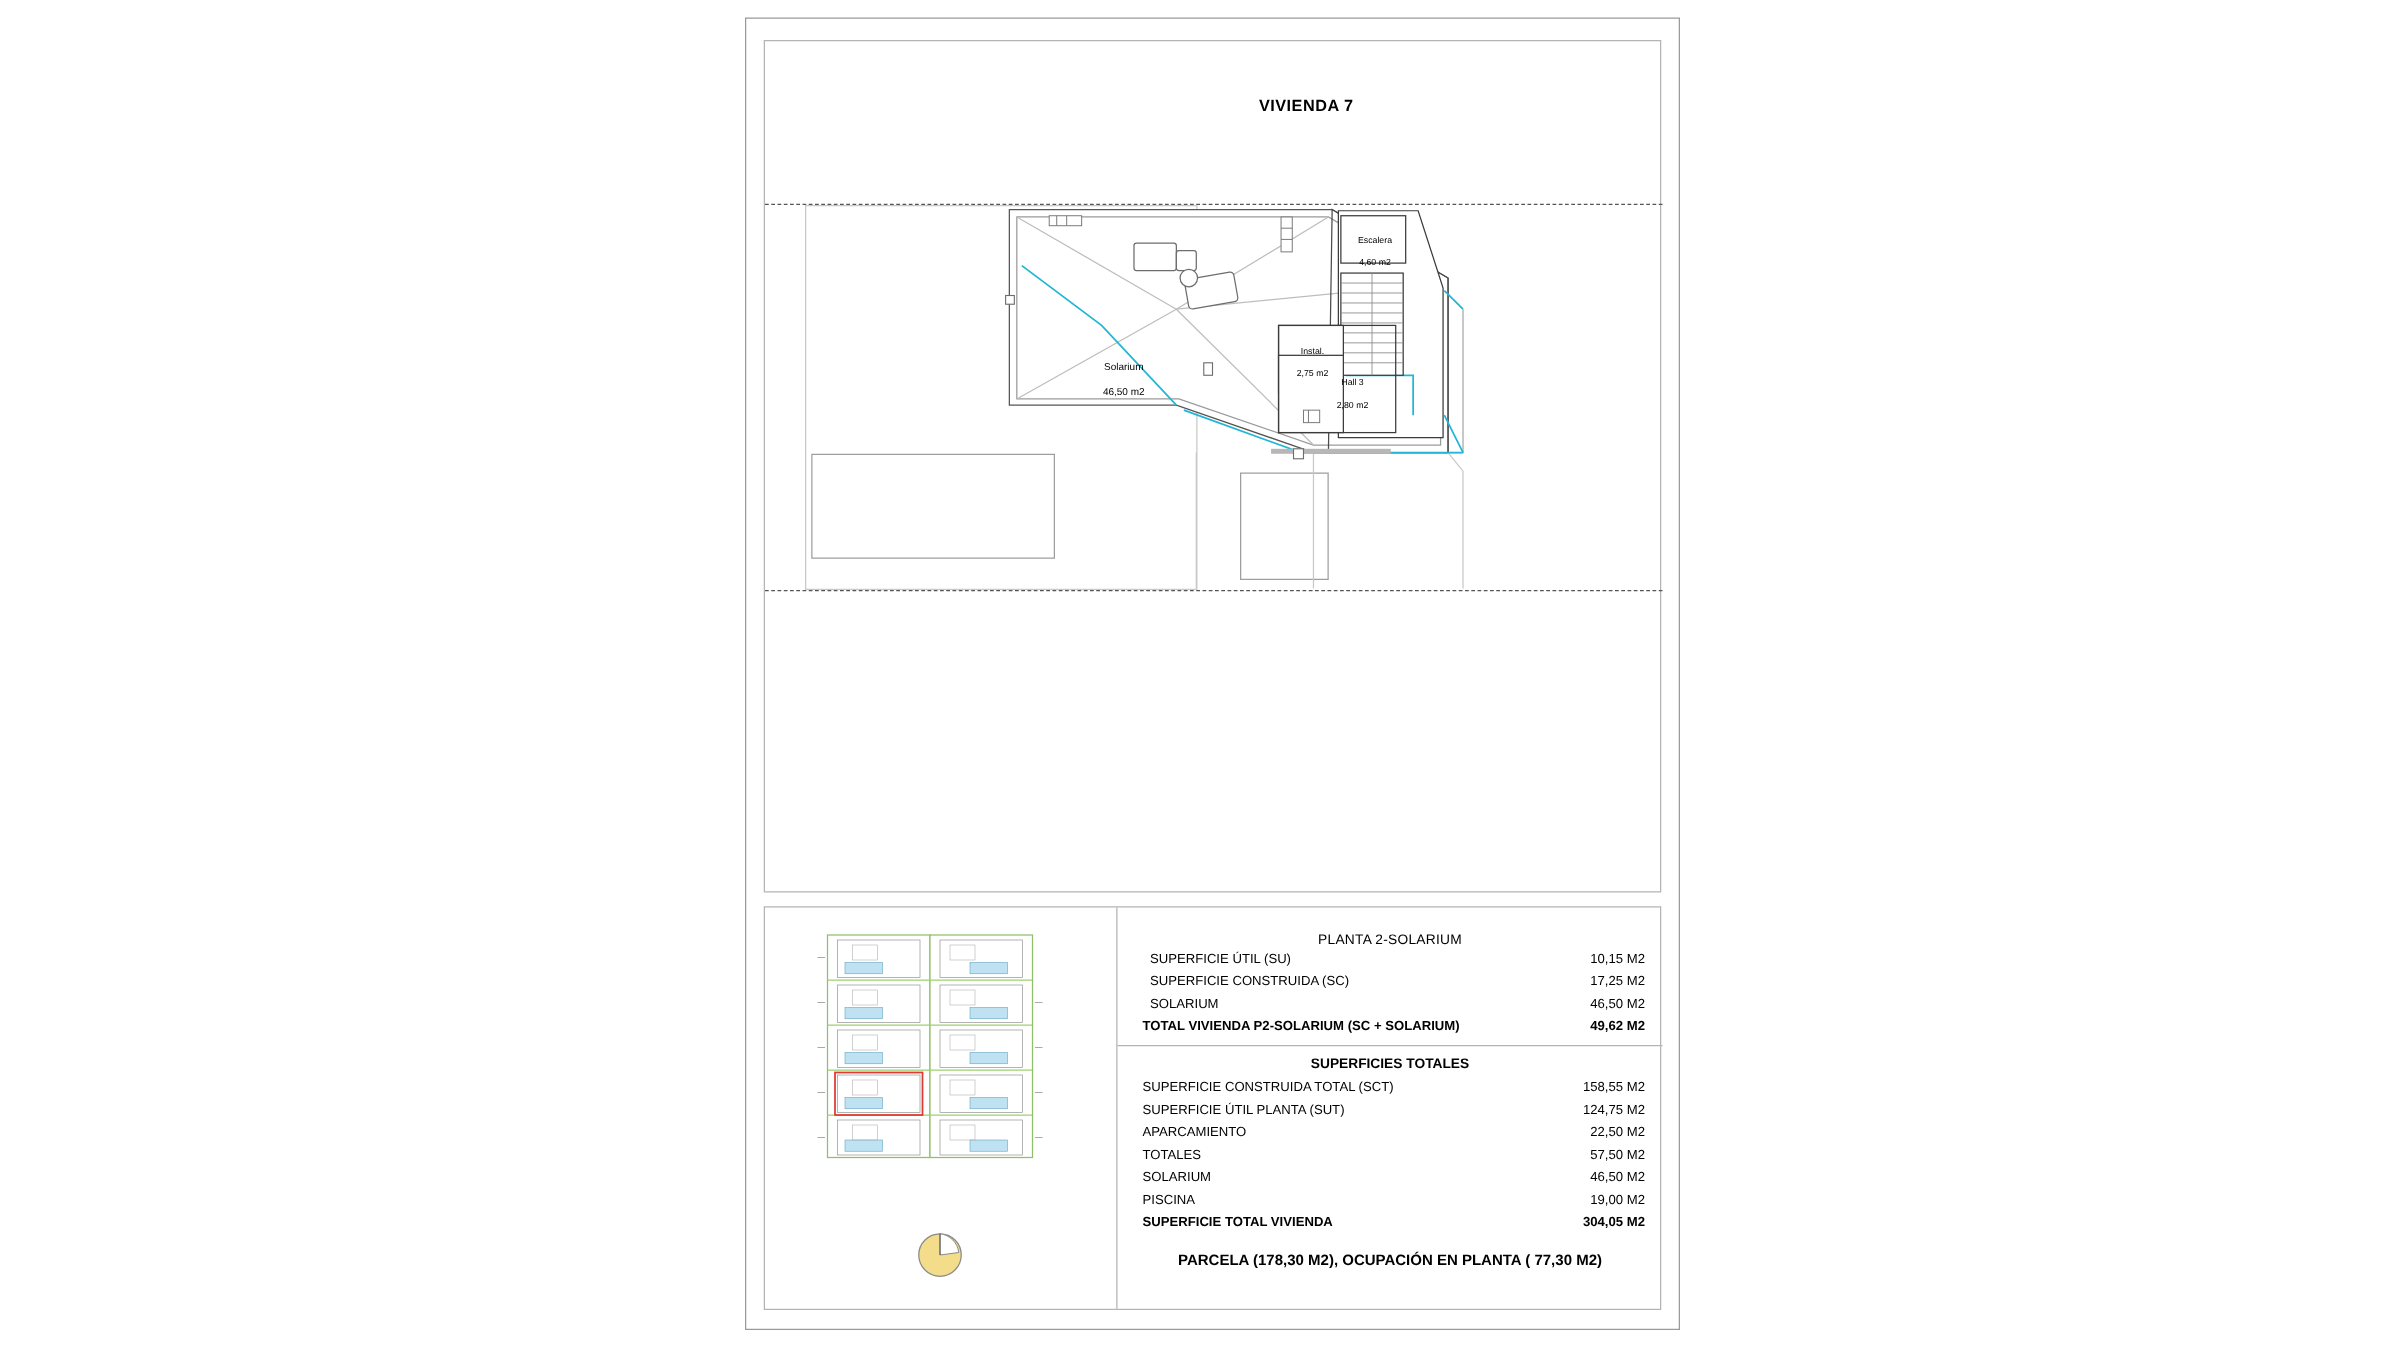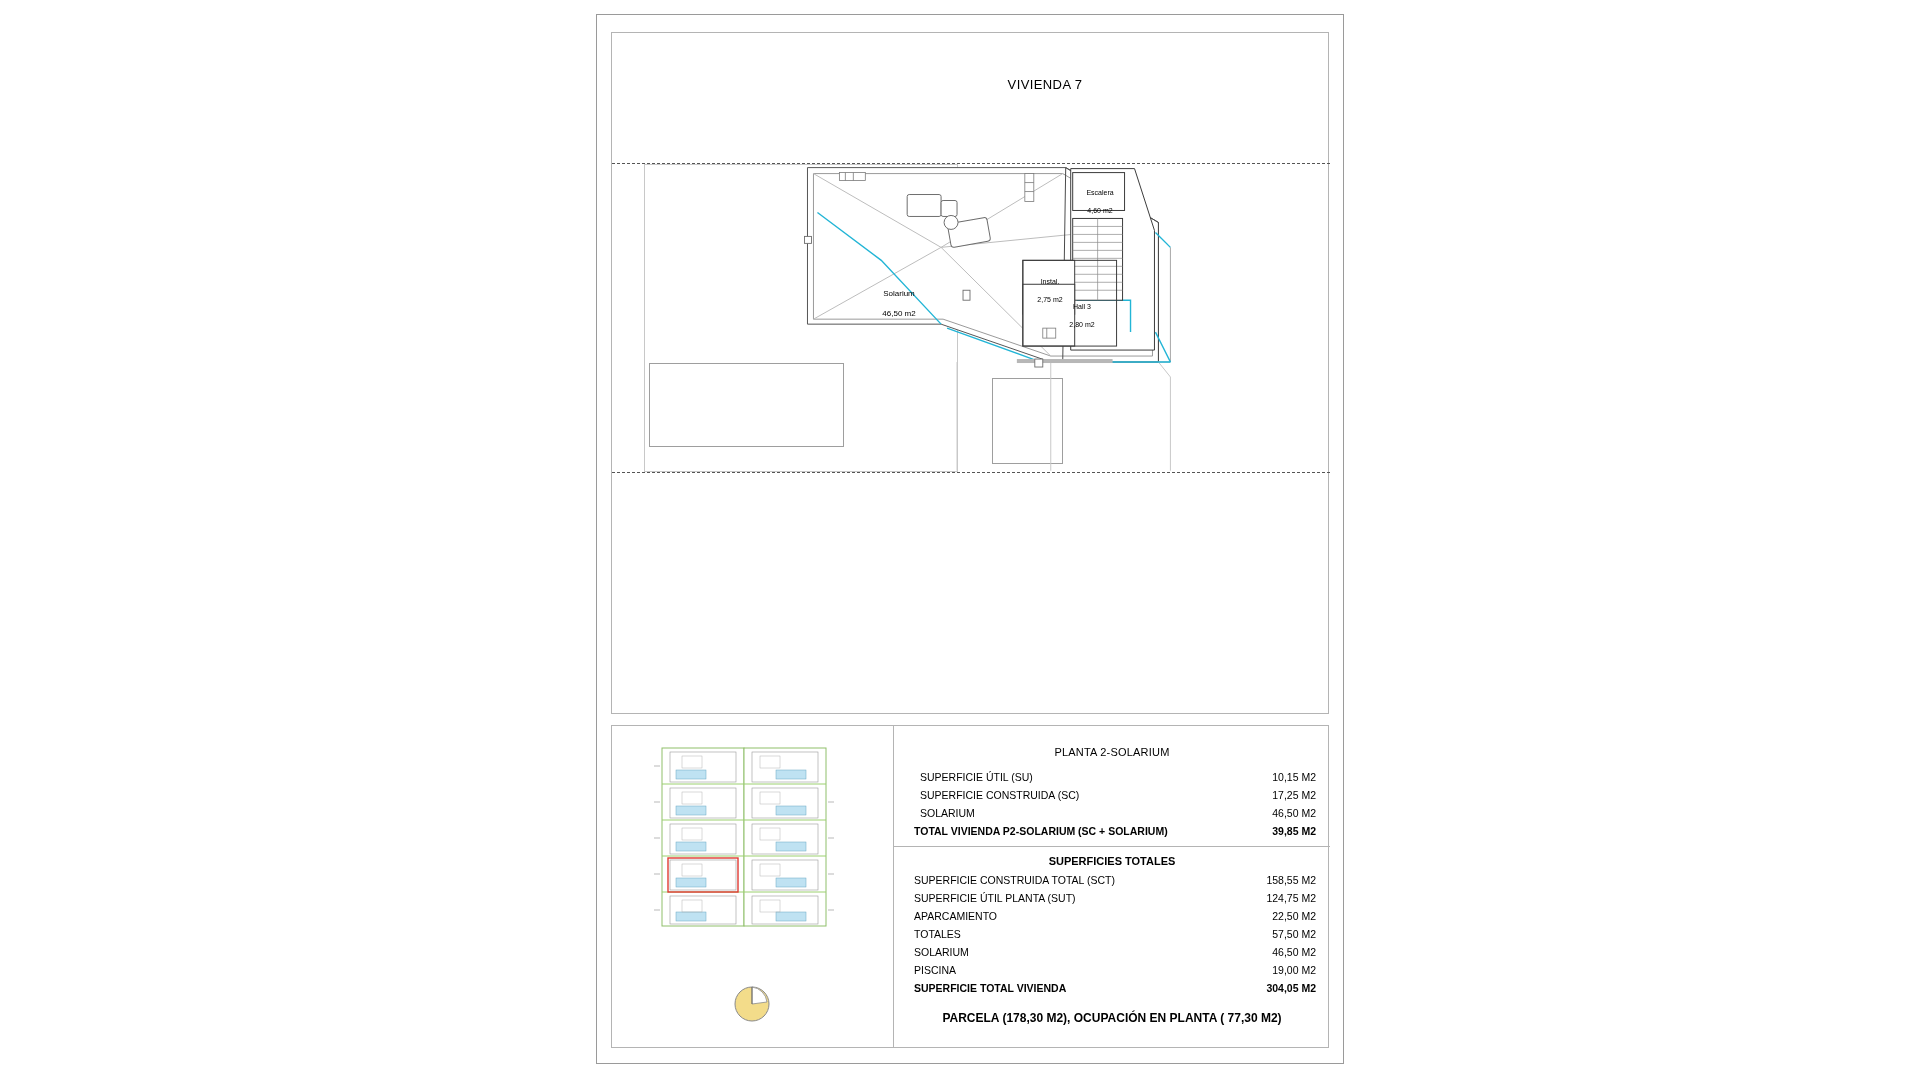--- a/index.html
+++ b/index.html
@@ -34,21 +34,21 @@
     border: 1px solid #b4b4b4;
     box-sizing: border-box;
   }
   .plan-title {
     position: absolute;
     left: 0;
     top: 44px;
     width: 100%;
     text-align: center;
     font-size: 13px;
-    font-weight: normal;
+    font-weight: bold;
     letter-spacing: 0.4px;
   }
   .title-offset { padding-left: 150px; }
 
   
   .dash-line {
     position: absolute;
     border-top: 1px dashed #555;
     height: 0;
   }
@@ -338,36 +338,36 @@
         <circle cx="20" cy="20" r="17" fill="#f3dc8a" stroke="#8a8a8a" stroke-width="1"></circle>
         <path d="M20 20 L20 3 A17 17 0 0 1 35 18 Z" fill="#ffffff" stroke="#8a8a8a" stroke-width="0.8"></path>
         <line x1="20" y1="20" x2="20" y2="3" stroke="#555" stroke-width="0.8"></line>
       </svg>
     </div>
 
     <div class="table-area">
 
       <div class="tbl-title">PLANTA 2-SOLARIUM</div>
 
-      <div style="margin-top:10px;">
+      <div style="">
         <div class="row">
           <span>SUPERFICIE ÚTIL (SU)</span>
           <span class="val">10,15 M2</span>
         </div>
         <div class="row">
           <span>SUPERFICIE CONSTRUIDA (SC)</span>
           <span class="val">17,25 M2</span>
         </div>
         <div class="row">
           <span>SOLARIUM</span>
           <span class="val">46,50 M2</span>
         </div>
         <div class="row bold tight">
           <span>TOTAL VIVIENDA P2-SOLARIUM (SC + SOLARIUM)</span>
-          <span class="val">39,85 M2</span>
+          <span class="val">49,62 M2</span>
         </div>
       </div>
 
       <div class="hr"></div>
 
       <div class="sec-title">SUPERFICIES TOTALES</div>
 
       <div>
         <div class="row tight">
           <span>SUPERFICIE CONSTRUIDA TOTAL (SCT)</span>

